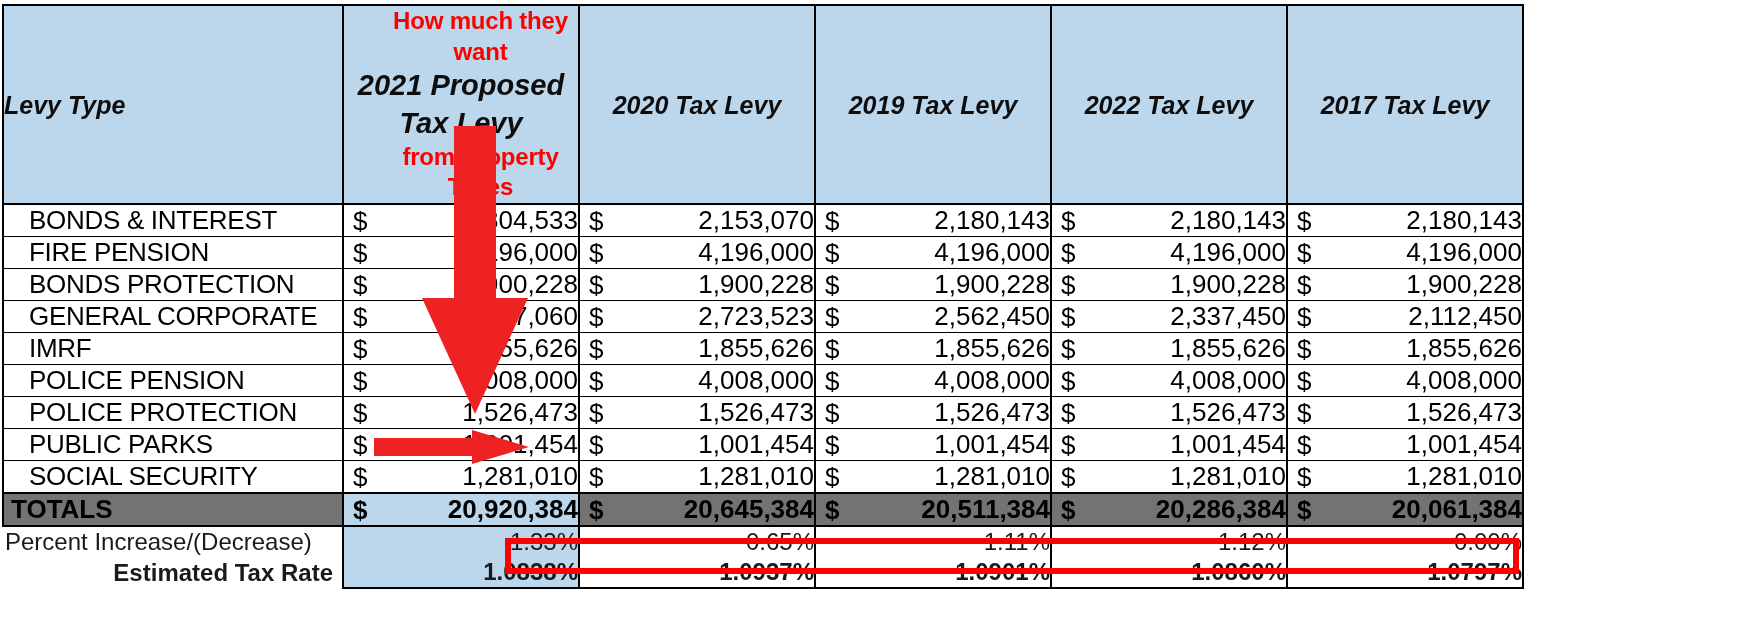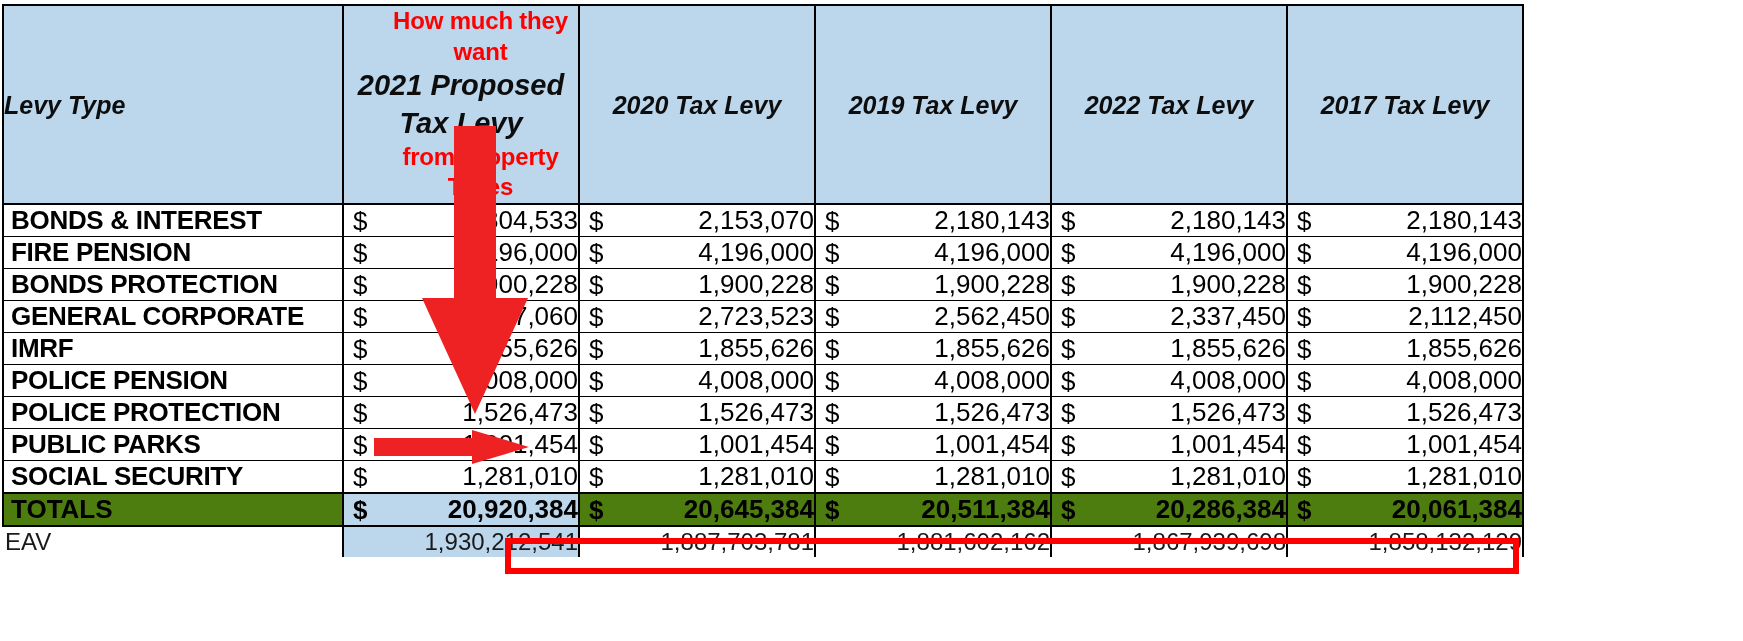--- a/index.html
+++ b/index.html
@@ -82,24 +82,23 @@
     border-left: 2px solid #000;
     border-right: 2px solid #000;
     border-top: 1px solid #000;
     border-bottom: 1px solid #000;
     height: 30px;
     font-size: 26px;
     color: #000;
     background: #ffffff;
   }
   .levy-row td.name {
-    padding-left: 7px;
+    padding-left: 25px;
     text-align: left;
     letter-spacing: -0.3px;
-    font-weight: bold;
   }
   td.money {
     position: relative;
     padding: 0 9px 0 9px;
     text-align: right;
     white-space: nowrap;
   }
   td.money .cur {
     position: absolute;
     left: 9px;
@@ -110,21 +109,21 @@
 
   
   .totals-row td {
     border-left: 2px solid #000;
     border-right: 2px solid #000;
     border-top: 2px solid #000;
     border-bottom: 2px solid #000;
     height: 33px;
     font-size: 26px;
     font-weight: bold;
-    background: #4d7c0f;
+    background: #737373;
   }
   .totals-row td.name { padding-left: 7px; }
   .totals-row td.hl { background: #bcd6ec; }
 
   
   .sum-row td {
     height: 31px;
     font-size: 24px;
     color: #1a1a1a;
     background: #ffffff;
@@ -290,26 +289,34 @@
         </tr>
         <tr class="totals-row">
           <td class="name">TOTALS</td>
           <td class="money hl"><span class="cur">$</span><span class="val">20,920,384</span></td>
           <td class="money"><span class="cur">$</span><span class="val">20,645,384</span></td>
           <td class="money"><span class="cur">$</span><span class="val">20,511,384</span></td>
           <td class="money"><span class="cur">$</span><span class="val">20,286,384</span></td>
           <td class="money"><span class="cur">$</span><span class="val">20,061,384</span></td>
         </tr>
         <tr class="sum-row">
-          <td class="name">EAV</td>
-          <td class="money hl"><span class="val">1,930,212,541</span></td>
-          <td class="money"><span class="val">1,887,703,781</span></td>
-          <td class="money"><span class="val">1,881,602,162</span></td>
-          <td class="money"><span class="val">1,867,939,698</span></td>
-          <td class="money"><span class="val">1,858,132,129</span></td>
+          <td class="name">Percent Increase/(Decrease)</td>
+          <td class="money hl"><span class="val">1.33%</span></td>
+          <td class="money"><span class="val">0.65%</span></td>
+          <td class="money"><span class="val">1.11%</span></td>
+          <td class="money"><span class="val">1.12%</span></td>
+          <td class="money"><span class="val">0.00%</span></td>
+        </tr>
+        <tr class="sum-row last rate">
+          <td class="name">Estimated Tax Rate</td>
+          <td class="money hl"><span class="val">1.0838%</span></td>
+          <td class="money"><span class="val">1.0937%</span></td>
+          <td class="money"><span class="val">1.0901%</span></td>
+          <td class="money"><span class="val">1.0860%</span></td>
+          <td class="money"><span class="val">1.0797%</span></td>
         </tr>
       </tbody>
   </table>
 
   <div class="overlay">
     <svg class="down-arrow" width="110" height="290" viewBox="0 0 110 290">
       <polygon points="34,0 76,0 76,172 108,172 55,288 2,172 34,172" fill="#ee2222"></polygon>
     </svg>
 
     <svg class="right-arrow" width="156" height="34" viewBox="0 0 156 34">

